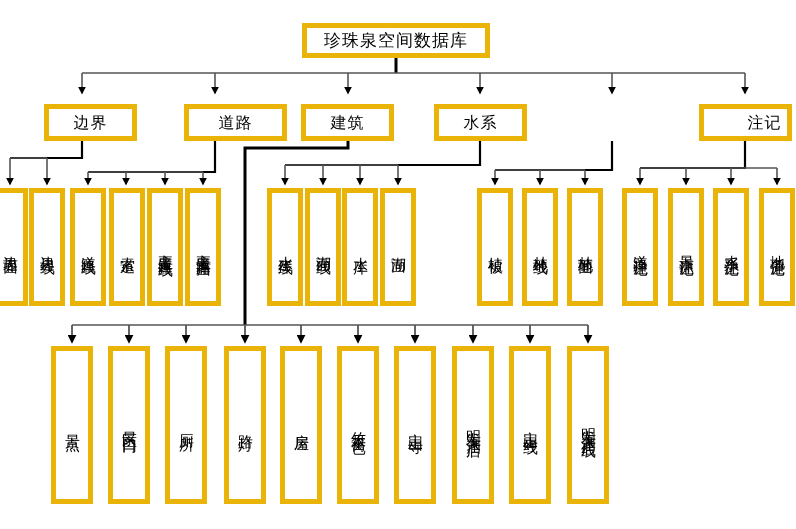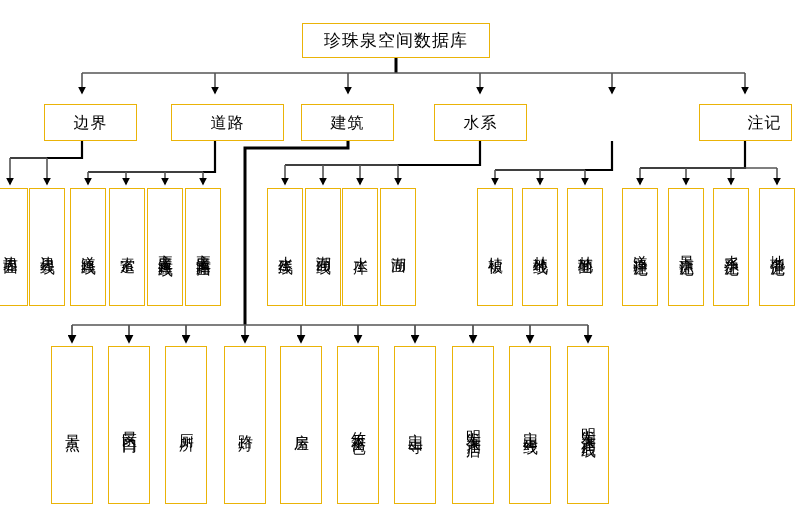--- a/index.html
+++ b/index.html
@@ -19,21 +19,21 @@
   #wires{
     position:absolute;
     left:0; top:0;
     width:796px; height:529px;
     pointer-events:none;
   }
   
   .node{
     position:absolute;
     box-sizing:border-box;
-    border:1px solid #eab308;
+    border:5px solid #eab308;
     background:#ffffff;
     display:flex;
     align-items:center;
     justify-content:center;
     text-align:center;
     line-height:1.12;
     color:#000;
   }
   .node .lbl{
     display:block;
@@ -153,21 +153,21 @@
     </g>
   </svg>
 
   <div class="node n-root" style="left:302px; top:23px; width:188px; height:35px;">
     <span class="lbl">珍珠泉空间数据库</span>
   </div>
 
   <div class="node n-cat" style="left:44px; top:104px; width:93px; height:37px;">
     <span class="lbl">边界</span>
   </div>
-  <div class="node n-cat" style="left:171px; top:104px; width:113px; height:37px;">
+  <div class="node n-cat" style="left:184px; top:104px; width:103px; height:37px;">
     <span class="lbl">道路</span>
   </div>
   <div class="node n-cat" style="left:301px; top:104px; width:93px; height:37px;">
     <span class="lbl">建筑</span>
   </div>
   <div class="node n-cat" style="left:434px; top:104px; width:93px; height:37px;">
     <span class="lbl">水系</span>
   </div>
   <div class="node n-cat" style="left:699px; top:104px; width:93px; height:37px;padding-left:38px;">
     <span class="lbl">注记</span>

